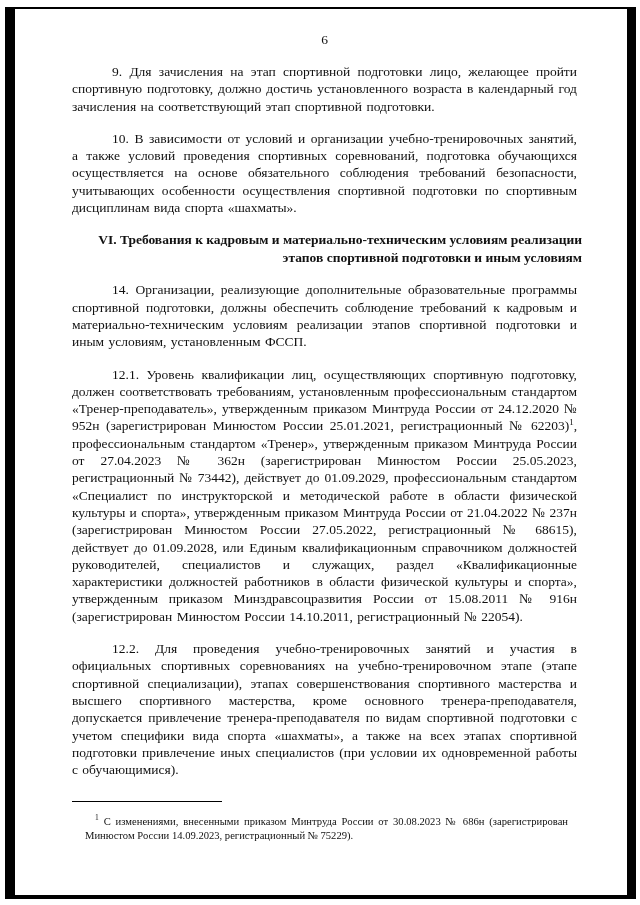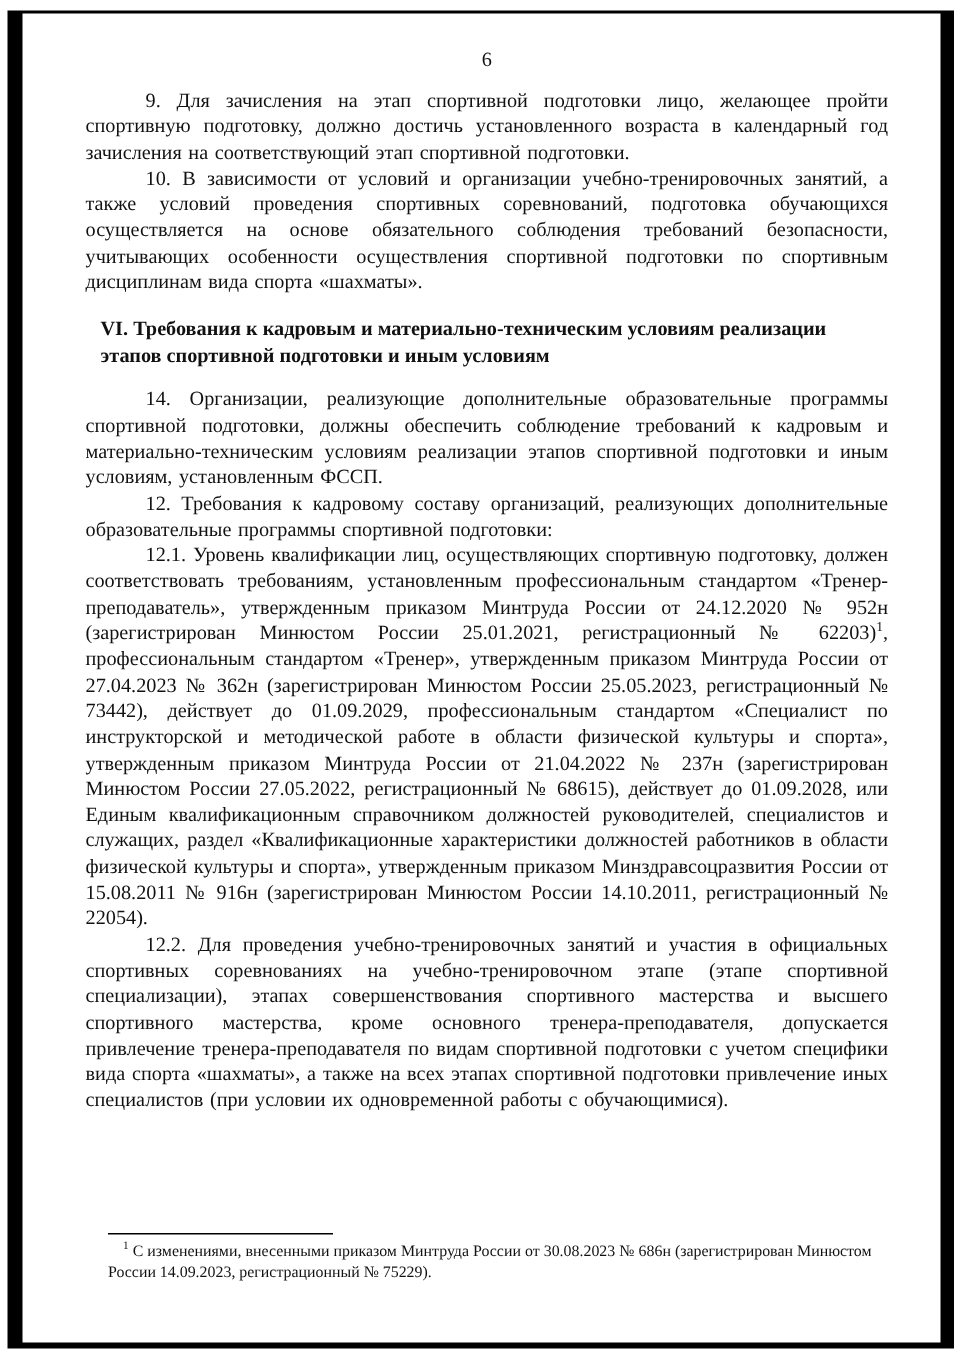--- a/index.html
+++ b/index.html
@@ -38,54 +38,54 @@
     padding: 18px 35px 0 42px;
     box-sizing: border-box;
   }
   .page-number {
     text-align: center;
     font-size: 13.5px;
     line-height: 17px;
     margin: 4px 0 10px 0;
   }
   .para {
-    margin: 0;
+    margin: 15px;
     font-size: 13.5px;
     line-height: 17.3px;
     text-align: justify;
     text-indent: 40px;
     word-spacing: 1px;
   }
   .section-heading {
     margin: 14px 10px 12px 10px;
     font-size: 13.5px;
     line-height: 17.5px;
     font-weight: bold;
-    text-align: left;
+    text-align: right;
     text-indent: 0;
   }
   sup.fn-ref {
     font-size: 9px;
     line-height: 0;
     vertical-align: super;
   }
   .footnote-block {
     position: absolute;
     left: 57px;
     right: 46px;
     bottom: 40px;
   }
   .footnote-rule {
     width: 150px;
     height: 0;
     border-top: 1px solid #000;
     margin: 0 0 5px 0;
   }
   .footnote {
-    margin: 0;
+    margin: 13px;
     font-size: 10.6px;
     line-height: 13.5px;
     text-align: justify;
     text-indent: 10px;
   }
   .footnote sup {
     font-size: 7.5px;
     vertical-align: super;
     line-height: 0;
   }
@@ -100,21 +100,20 @@
     <div class="page-number">6</div>
 
     <p class="para">9. Для зачисления на этап спортивной подготовки лицо, желающее пройти спортивную подготовку, должно достичь установленного возраста в календарный год зачисления на соответствующий этап спортивной подготовки.</p>
 
     <p class="para">10. В зависимости от условий и организации учебно-тренировочных занятий, а также условий проведения спортивных соревнований, подготовка обучающихся осуществляется на основе обязательного соблюдения требований безопасности, учитывающих особенности осуществления спортивной подготовки по спортивным дисциплинам вида спорта «шахматы».</p>
 
     <h2 class="section-heading">VI. Требования к кадровым и материально-техническим условиям реализации этапов спортивной подготовки и иным условиям</h2>
 
     <p class="para">14. Организации, реализующие дополнительные образовательные программы спортивной подготовки, должны обеспечить соблюдение требований к кадровым и материально-техническим условиям реализации этапов спортивной подготовки и иным условиям, установленным ФССП.</p>
 
-    <p class="para">12. Требования к кадровому составу организаций, реализующих дополнительные образовательные программы спортивной подготовки:</p>
 
     <p class="para"><span>12.1. Уровень квалификации лиц, осуществляющих спортивную подготовку, должен соответствовать требованиям, установленным профессиональным стандартом «Тренер-преподаватель», утвержденным приказом Минтруда России от 24.12.2020 № 952н (зарегистрирован Минюстом России 25.01.2021, регистрационный № 62203)</span><sup class="fn-ref">1</sup><span>, профессиональным стандартом «Тренер», утвержденным приказом Минтруда России от 27.04.2023 № 362н (зарегистрирован Минюстом России 25.05.2023, регистрационный № 73442), действует до 01.09.2029, профессиональным стандартом «Специалист по инструкторской и методической работе в области физической культуры и спорта», утвержденным приказом Минтруда России от 21.04.2022 № 237н (зарегистрирован Минюстом России 27.05.2022, регистрационный № 68615), действует до 01.09.2028, или Единым квалификационным справочником должностей руководителей, специалистов и служащих, раздел «Квалификационные характеристики должностей работников в области физической культуры и спорта», утвержденным приказом Минздравсоцразвития России от 15.08.2011 № 916н (зарегистрирован Минюстом России 14.10.2011, регистрационный № 22054).</span></p>
 
     <p class="para">12.2. Для проведения учебно-тренировочных занятий и участия в официальных спортивных соревнованиях на учебно-тренировочном этапе (этапе спортивной специализации), этапах совершенствования спортивного мастерства и высшего спортивного мастерства, кроме основного тренера-преподавателя, допускается привлечение тренера-преподавателя по видам спортивной подготовки с учетом специфики вида спорта «шахматы», а также на всех этапах спортивной подготовки привлечение иных специалистов (при условии их одновременной работы с обучающимися).</p>
 
     <div class="footnote-block">
       <div class="footnote-rule"></div>
       <p class="footnote"><sup>1</sup><span> С изменениями, внесенными приказом Минтруда России от 30.08.2023 № 686н (зарегистрирован Минюстом России 14.09.2023, регистрационный № 75229).</span></p>
     </div>
   </div>

